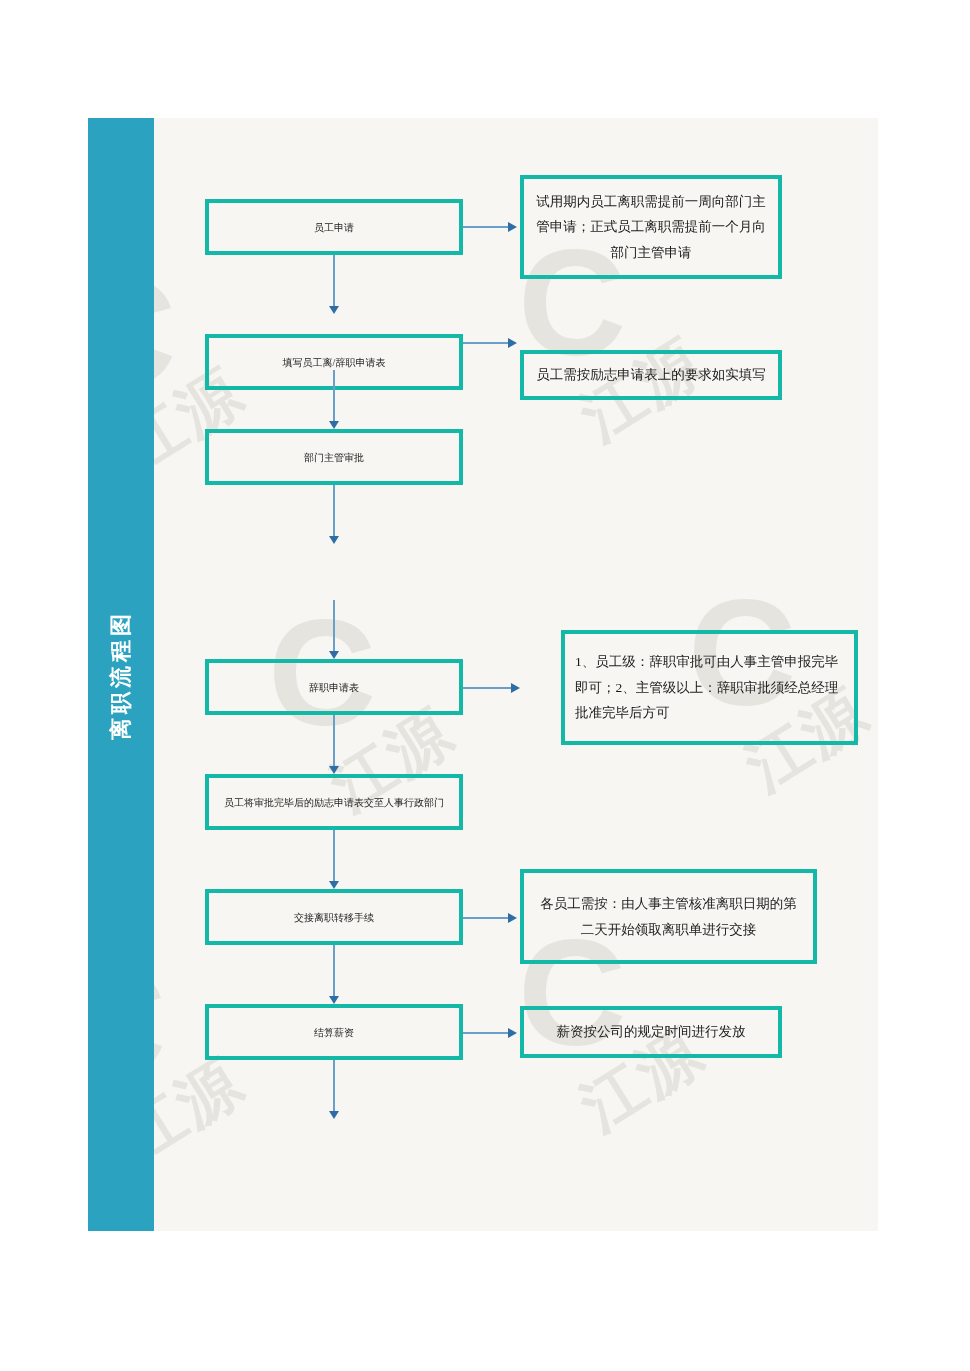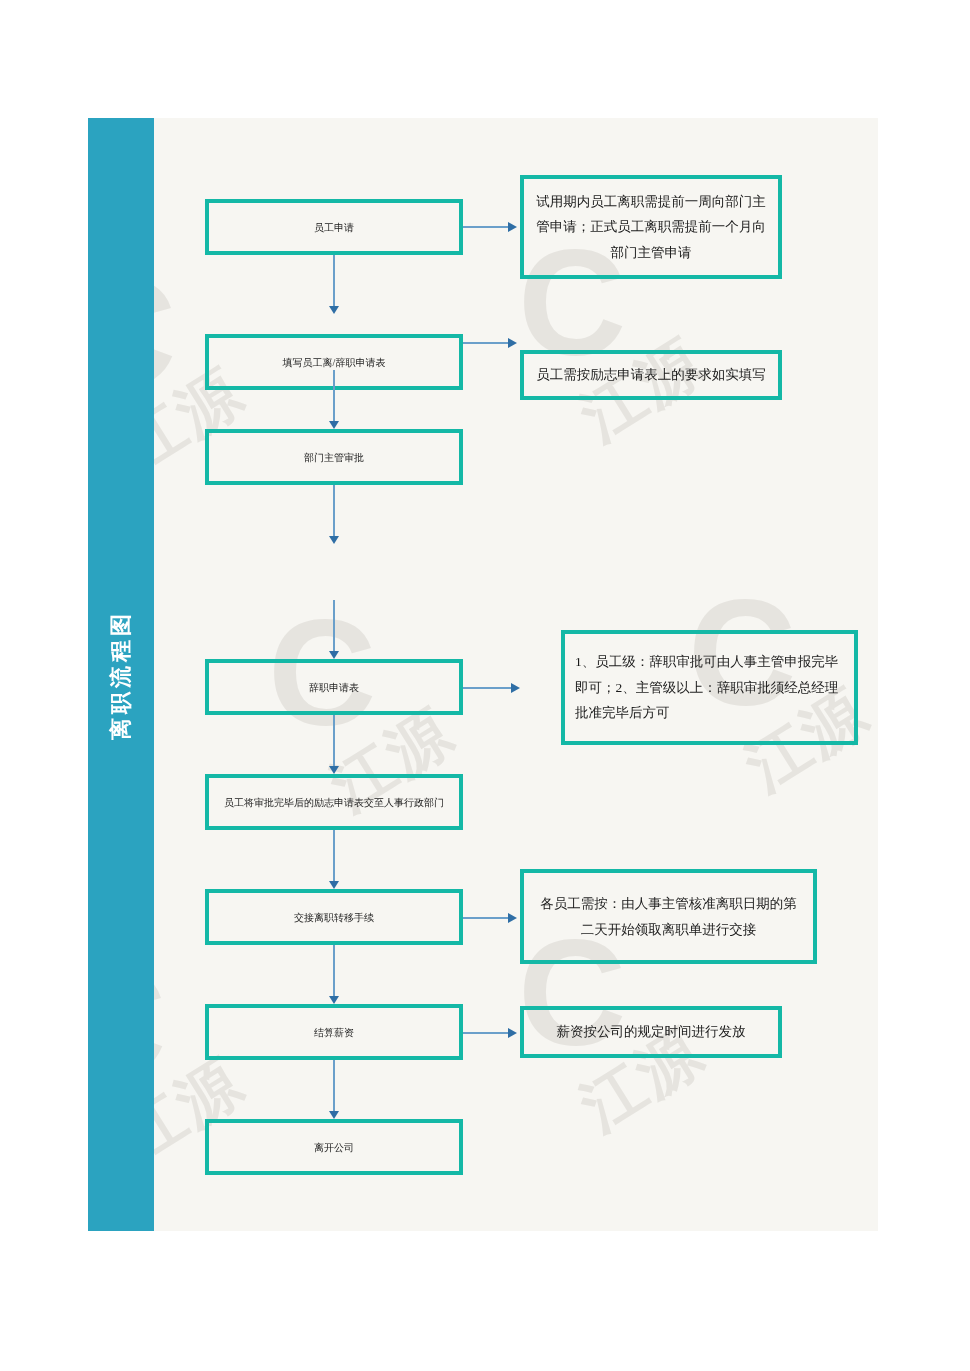--- a/index.html
+++ b/index.html
@@ -160,21 +160,20 @@
 
 
   <div class="flowbox step" style="left:205px; top:659px; width:258px; height:56px;">辞职申请表</div>
 
   <div class="flowbox step" style="left:205px; top:774px; width:258px; height:56px;">员工将审批完毕后的励志申请表交至人事行政部门</div>
 
   <div class="flowbox step" style="left:205px; top:889px; width:258px; height:56px;">交接离职转移手续</div>
 
   <div class="flowbox step" style="left:205px; top:1004px; width:258px; height:56px;">结算薪资</div>
 
-  <div class="flowbox step" style="left:205px; top:1119px; width:258px; height:56px;">离开公司</div>
 
   <div class="flowbox note" style="left:520px; top:175px; width:262px; height:104px;">试用期内员工离职需提前一周向部门主管申请；正式员工离职需提前一个月向部门主管申请</div>
 
   <div class="flowbox note" style="left:520px; top:318px; width:262px; height:50px;margin-top:32px;">员工需按励志申请表上的要求如实填写</div>
 
   <div class="flowbox note left" style="left:523px; top:630px; width:297px; height:115px;">1、员工级：辞职审批可由人事主管申报完毕即可；2、主管级以上：辞职审批须经总经理批准完毕后方可</div>
 
   <div class="flowbox note" style="left:520px; top:869px; width:297px; height:95px;">各员工需按：由人事主管核准离职日期的第二天开始领取离职单进行交接</div>
 
   <div class="flowbox note" style="left:520px; top:1006px; width:262px; height:52px;">薪资按公司的规定时间进行发放</div>

